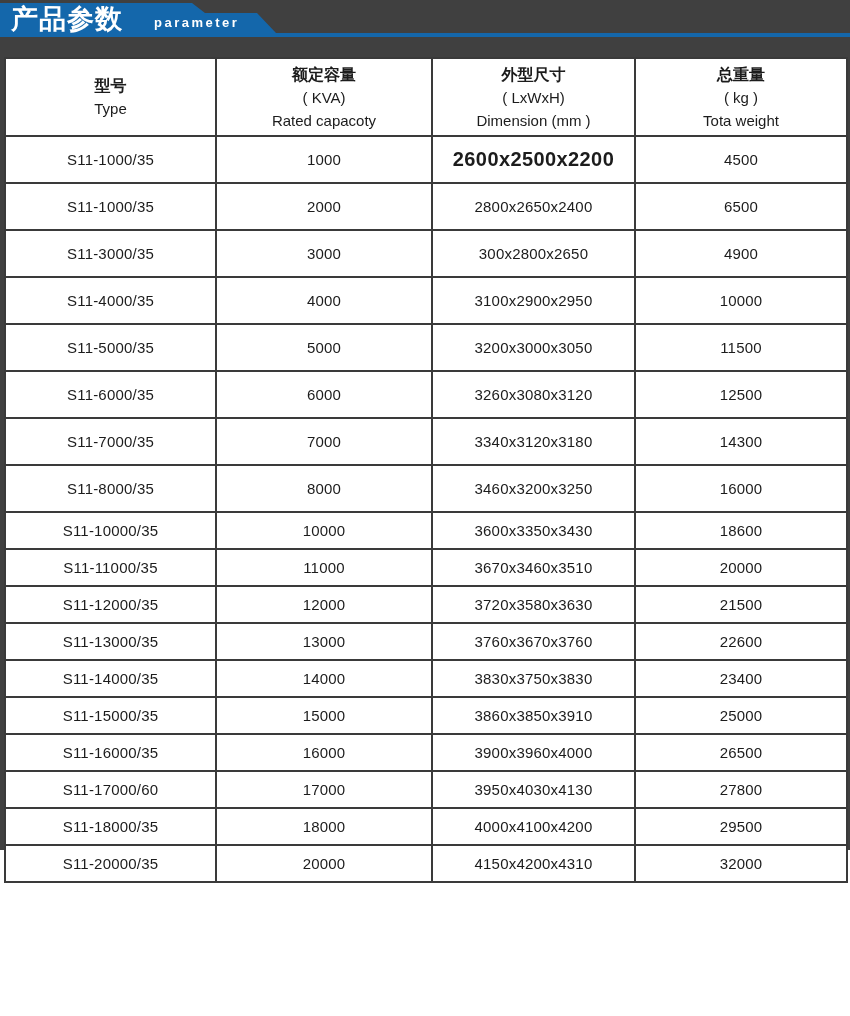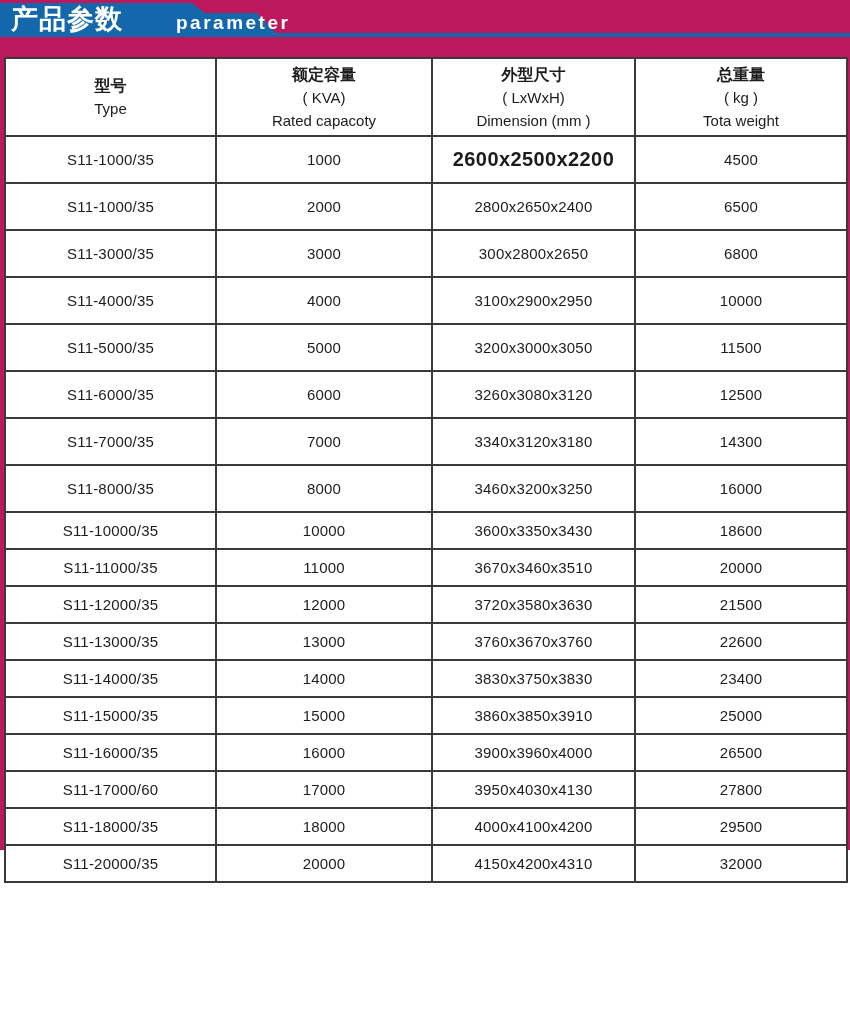--- a/index.html
+++ b/index.html
@@ -3,33 +3,33 @@
 <meta charset="utf-8">
 <style>
   * { margin: 0; padding: 0; box-sizing: border-box; }
   html, body { background: #ffffff; }
   body {
     width: 850px; height: 1016px;
     font-family: "Liberation Sans", "DejaVu Sans", sans-serif;
     position: relative;
     overflow: hidden;
   }
-  .page { position: relative; width: 850px; height: 850px; background: #be185d; }
+  .page { position: relative; width: 850px; height: 850px; background: #404040; }
 
   
   .banner { position: absolute; top: 0; left: 0; width: 850px; height: 40px; }
   .banner-shape { position: absolute; top: 0; left: 0; width: 850px; height: 40px; display: block; }
   .banner-title {
     position: absolute; left: 11px; top: 3px; height: 32px; line-height: 32px;
     color: #ffffff; font-size: 27px; font-weight: 700; letter-spacing: 1px;
     white-space: nowrap;
   }
   .banner-subtitle {
-    position: absolute; left: 176px; top: 13px; height: 20px; line-height: 20px;
-    color: #ffffff; font-size: 19px; font-weight: 700; letter-spacing: 2.5px;
+    position: absolute; left: 154px; top: 13px; height: 20px; line-height: 20px;
+    color: #ffffff; font-size: 13px; font-weight: 700; letter-spacing: 2.5px;
     white-space: nowrap;
   }
 
   
   table.params {
     position: absolute; left: 4px; top: 57px;
     width: 842px;
     border-collapse: collapse; table-layout: fixed;
     background: #ffffff;
   }
@@ -101,21 +101,21 @@
         <tr class="tall">
           <td>S11-1000/35</td>
           <td>2000</td>
           <td>2800x2650x2400</td>
           <td>6500</td>
         </tr>
         <tr class="tall">
           <td>S11-3000/35</td>
           <td>3000</td>
           <td>300x2800x2650</td>
-          <td>6800</td>
+          <td>4900</td>
         </tr>
         <tr class="tall">
           <td>S11-4000/35</td>
           <td>4000</td>
           <td>3100x2900x2950</td>
           <td>10000</td>
         </tr>
         <tr class="tall">
           <td>S11-5000/35</td>
           <td>5000</td>

